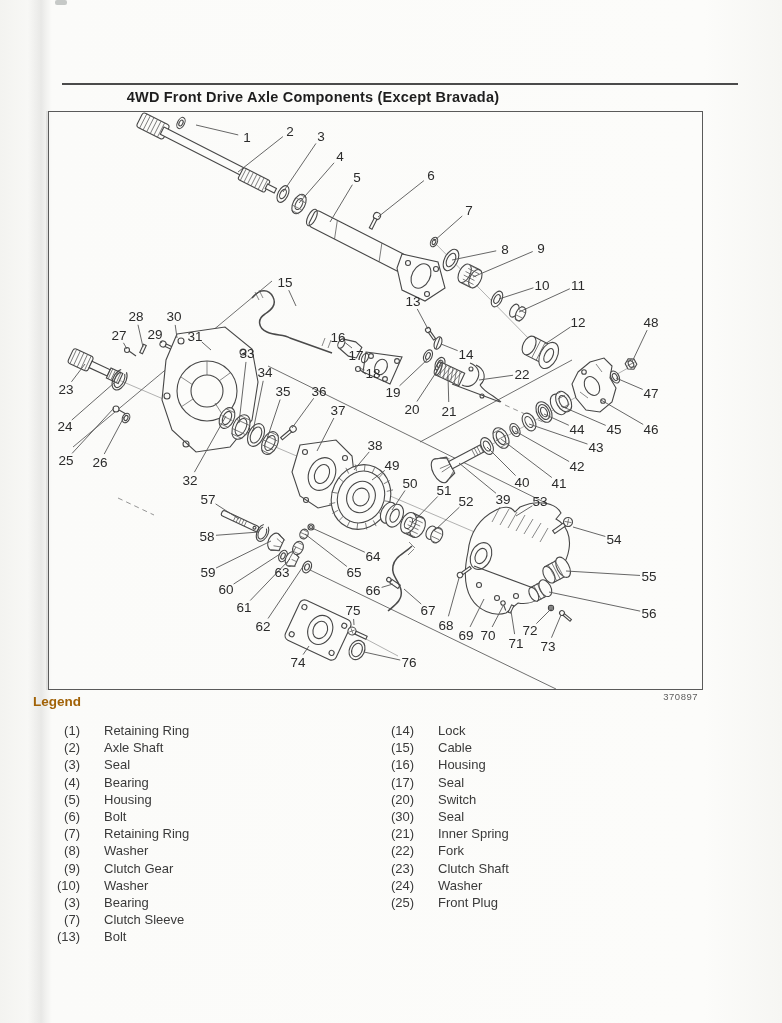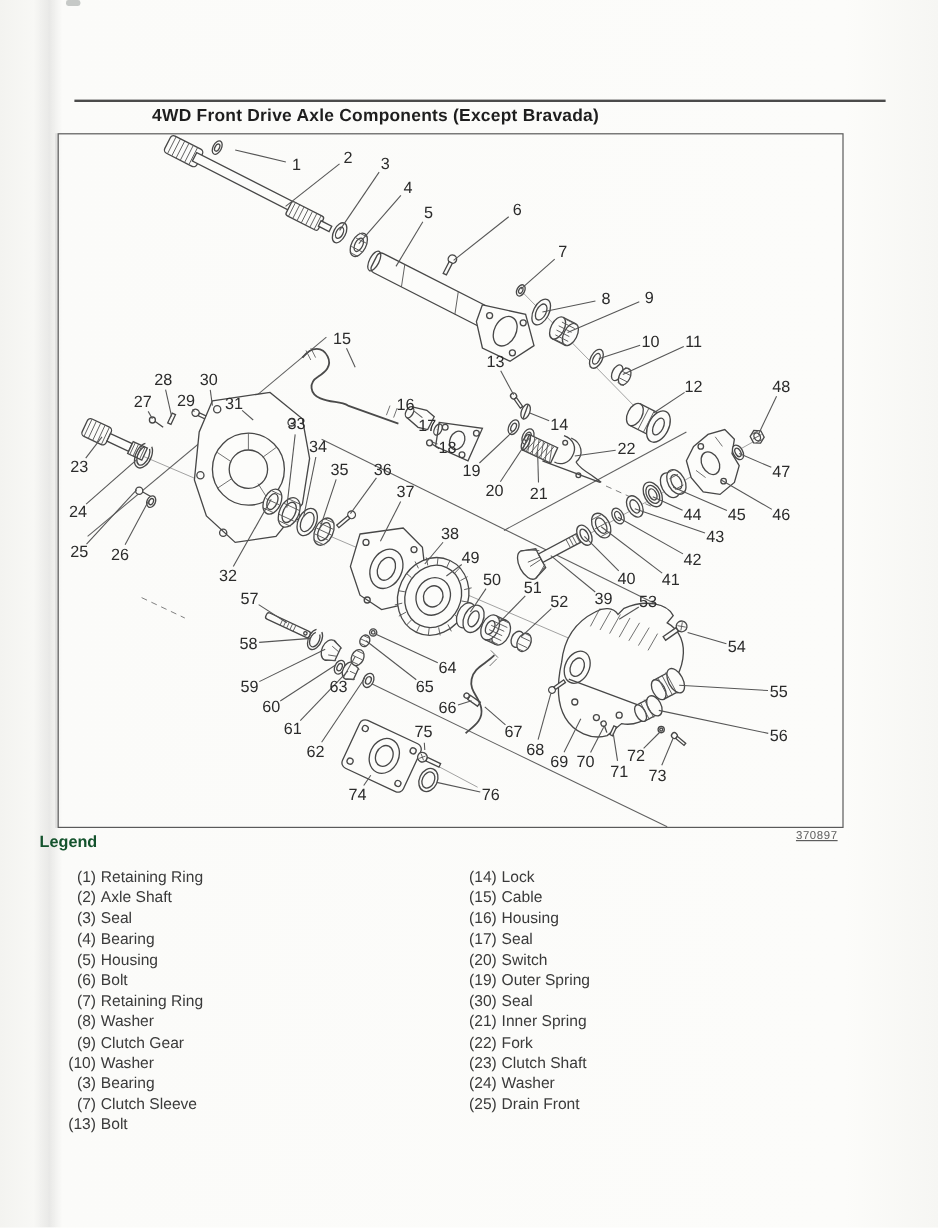--- a/index.html
+++ b/index.html
@@ -10,29 +10,29 @@
           background:linear-gradient(90deg,rgba(0,0,0,0) 0%,rgba(0,0,0,0.07) 55%,rgba(0,0,0,0) 100%);}
   .speck{position:absolute;left:55px;top:0;width:12px;height:5px;background:#9aa09e;opacity:.55;border-radius:2px;}
   .top-rule{position:absolute;left:62px;top:83px;width:676px;height:2px;background:#4b4b4b;}
   .page-title{position:absolute;left:0;top:89px;width:626px;text-align:center;
               font-size:14.5px;font-weight:bold;color:#1e1e1e;letter-spacing:.2px;}
   .diagram-box{position:absolute;left:48px;top:111px;width:653px;height:577px;
                border:1.5px solid #5a5a5a;background:transparent;
                box-shadow:-2px 0 0 rgba(0,0,0,0.08);}
   svg.diagram{position:absolute;left:0;top:0;width:782px;height:1023px;}
   .fig-num{position:absolute;top:691px;left:560px;width:138px;text-align:right;
-           font-size:9.5px;color:#5d5d5d;letter-spacing:.5px;text-decoration:underline;}
-  .legend-title{position:absolute;left:33px;top:694px;font-size:13.5px;font-weight:bold;color:#14532d;}
+           font-size:9.5px;color:#5d5d5d;letter-spacing:.5px;}
+  .legend-title{position:absolute;left:33px;top:694px;font-size:13.5px;font-weight:bold;color:#a16207;}
   .legend-col{position:absolute;top:722px;}
   #legend-left{left:48px;width:300px;}
   #legend-right{left:380px;width:300px;}
   .legend-row{display:flex;height:17.2px;line-height:17.2px;font-size:13px;color:#3a3a3a;}
   .legend-row .num{width:32px;text-align:right;flex:none;}
   #legend-right .legend-row .num{width:34px;}
-  .legend-row .lbl{margin-left:4px;}
+  .legend-row .lbl{margin-left:24px;}
   
   .part{fill:#fcfcfa;stroke:#474747;stroke-width:1.1;}
   .partn{fill:none;stroke:#474747;stroke-width:1.1;}
   .hatch{fill:none;stroke:#585858;stroke-width:.7;}
   .axis{stroke:#909090;stroke-width:.7;fill:none;}
   .bound{stroke:#606060;stroke-width:.9;fill:none;}
   .dash{stroke:#7a7a7a;stroke-width:.8;stroke-dasharray:5 4;fill:none;}
   .cable{fill:none;stroke:#4a4a4a;stroke-width:1.5;}
   .leader{stroke:#565656;stroke-width:.9;}
   .co{font-family:"Liberation Sans","DejaVu Sans",sans-serif;font-size:13.5px;fill:#2b2b2b;}
@@ -696,24 +696,20 @@
     </div>
     <div class="legend-row">
       <span class="num">(17)</span>
       <span class="lbl">Seal</span>
     </div>
     <div class="legend-row">
       <span class="num">(20)</span>
       <span class="lbl">Switch</span>
     </div>
     <div class="legend-row">
-      <span class="num">(19)</span>
-      <span class="lbl">Outer Spring</span>
-    </div>
-    <div class="legend-row">
       <span class="num">(30)</span>
       <span class="lbl">Seal</span>
     </div>
     <div class="legend-row">
       <span class="num">(21)</span>
       <span class="lbl">Inner Spring</span>
     </div>
     <div class="legend-row">
       <span class="num">(22)</span>
       <span class="lbl">Fork</span>
@@ -721,15 +717,15 @@
     <div class="legend-row">
       <span class="num">(23)</span>
       <span class="lbl">Clutch Shaft</span>
     </div>
     <div class="legend-row">
       <span class="num">(24)</span>
       <span class="lbl">Washer</span>
     </div>
     <div class="legend-row">
       <span class="num">(25)</span>
-      <span class="lbl">Drain Front</span>
+      <span class="lbl">Front Plug</span>
     </div>
   </div>
 
 </body></html>

